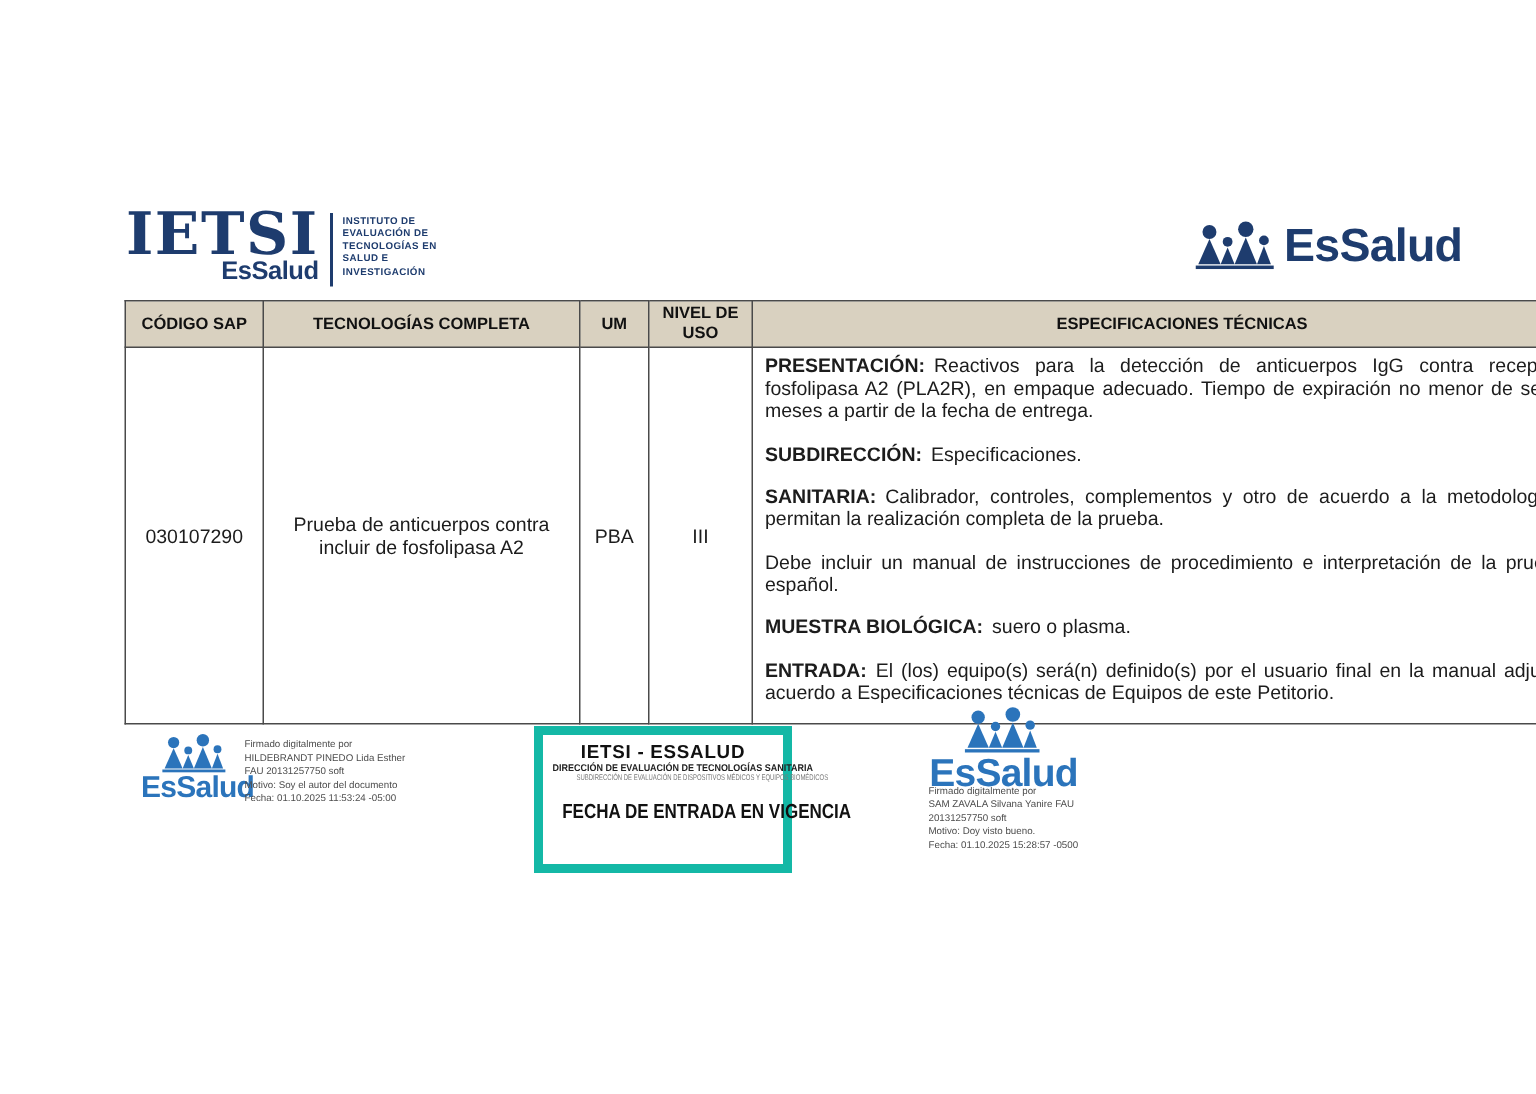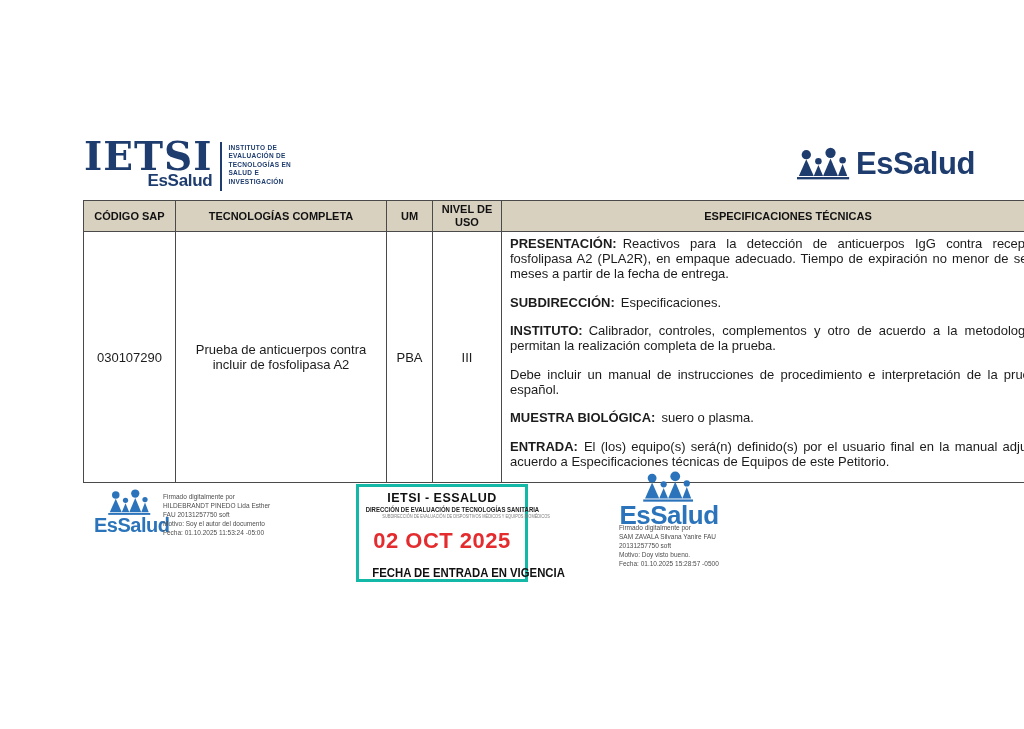--- a/index.html
+++ b/index.html
@@ -42,21 +42,21 @@
   .sig-logo .word{font-weight:bold;letter-spacing:-0.5px;}
   .sig-left-logo{left:94px;top:489px;width:72px;}
   .sig-left-logo .word{font-size:20px;line-height:19px;}
   .sig-right-logo{left:615px;top:471px;width:108px;}
   .sig-right-logo .word{font-size:26px;line-height:24px;}
   .sig-logo svg{margin:0 auto;}
   .sig-text{position:absolute;font-size:6.5px;line-height:9px;color:#4d4d4d;white-space:nowrap;}
   .sig-left-text{left:163px;top:492px;}
   .sig-right-text{left:619px;top:523px;}
 
-  .stamp{position:absolute;left:356px;top:484px;width:172px;height:98px;border:3px solid #14b8a6;background:#fff;text-align:center;}
+  .stamp{position:absolute;left:356px;top:484px;width:172px;height:98px;border:6px solid #14b8a6;background:#fff;text-align:center;}
   .stamp-title{font-size:12.5px;font-weight:bold;margin-top:4px;letter-spacing:0.5px;color:#111;}
   .stamp-line2{font-size:6.5px;font-weight:bold;white-space:nowrap;transform:scaleX(0.92);transform-origin:center;margin-top:1px;color:#222;}
   .stamp-line3{font-size:5.5px;color:#7a7a7a;white-space:nowrap;transform:scaleX(0.72);transform-origin:center;}
   .stamp-date{font-size:22px;font-weight:bold;color:var(--red);margin-top:9px;letter-spacing:0.5px;}
   .stamp-caption{font-size:13.5px;font-weight:bold;white-space:nowrap;transform:scaleX(0.84);transform-origin:center;margin-top:11px;color:#111;}
 </style>
 </head>
 <body>
 
 <div class="page">
@@ -110,21 +110,21 @@
     </thead>
     <tbody>
       <tr>
         <td>030107290</td>
         <td>Prueba de anticuerpos contra incluir de fosfolipasa A2</td>
         <td>PBA</td>
         <td>III</td>
         <td class="specs">
           <p class="spec"><b>PRESENTACIÓN:</b><span>Reactivos para la detección de anticuerpos IgG contra receptor de fosfolipasa A2 (PLA2R), en empaque adecuado. Tiempo de expiración no menor de seis (06) meses a partir de la fecha de entrega.</span></p>
           <p class="spec"><b>SUBDIRECCIÓN:</b><span>Especificaciones.</span></p>
-          <p class="spec"><b>INSTITUTO:</b><span>Calibrador, controles, complementos y otro de acuerdo a la metodología que permitan la realización completa de la prueba.</span></p>
+          <p class="spec"><b>SANITARIA:</b><span>Calibrador, controles, complementos y otro de acuerdo a la metodología que permitan la realización completa de la prueba.</span></p>
           <p class="spec"><b></b><span>Debe incluir un manual de instrucciones de procedimiento e interpretación de la prueba en español.</span></p>
           <p class="spec"><b>MUESTRA BIOLÓGICA:</b><span>suero o plasma.</span></p>
           <p class="spec"><b>ENTRADA:</b><span>El (los) equipo(s) será(n) definido(s) por el usuario final en la manual adjunta de acuerdo a Especificaciones técnicas de Equipos de este Petitorio.</span></p>
         </td>
       </tr>
     </tbody>
   </table>
 
   <div class="sig-logo sig-left-logo">
     <svg class="fam-icon" width="44" height="27" viewBox="0 0 58 36" fill="#2b74bb" xmlns="http://www.w3.org/2000/svg">
@@ -145,21 +145,20 @@
     <div>HILDEBRANDT PINEDO Lida Esther</div>
     <div>FAU 20131257750 soft</div>
     <div>Motivo: Soy el autor del documento</div>
     <div>Fecha: 01.10.2025 11:53:24 -05:00</div>
   </div>
 
   <div class="stamp">
     <div class="stamp-title">IETSI - ESSALUD</div>
     <div class="stamp-line2">DIRECCIÓN DE EVALUACIÓN DE TECNOLOGÍAS SANITARIA</div>
     <div class="stamp-line3">SUBDIRECCIÓN DE EVALUACIÓN DE DISPOSITIVOS MÉDICOS Y EQUIPOS BIOMÉDICOS</div>
-    <div class="stamp-date">02 OCT 2025</div>
     <div class="stamp-caption">FECHA DE ENTRADA EN VIGENCIA</div>
   </div>
 
   <div class="sig-logo sig-right-logo">
     <svg class="fam-icon" width="52" height="32" viewBox="0 0 58 36" fill="#2b74bb" xmlns="http://www.w3.org/2000/svg">
       <circle cx="10" cy="8" r="5"></circle>
         <path d="M10 13 L2 31 L18 31 Z"></path>
       <circle cx="23" cy="15" r="3.5"></circle>
         <path d="M23 19 L18 31 L28 31 Z"></path>
       <circle cx="36" cy="6" r="5.5"></circle>

